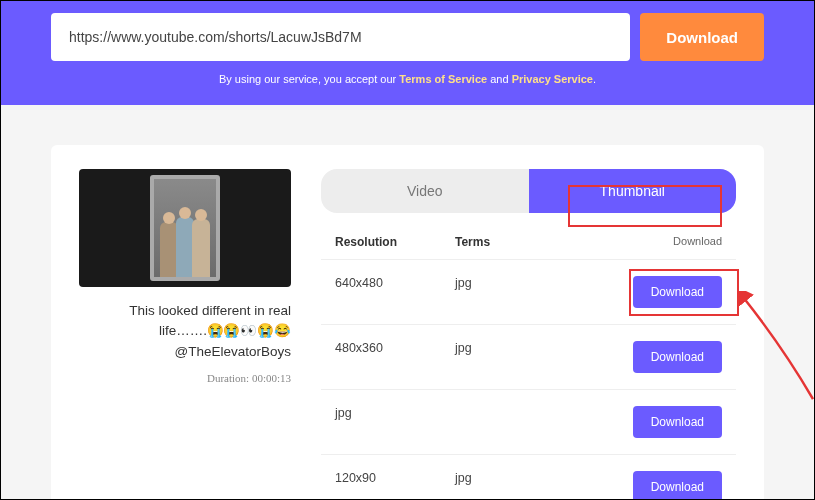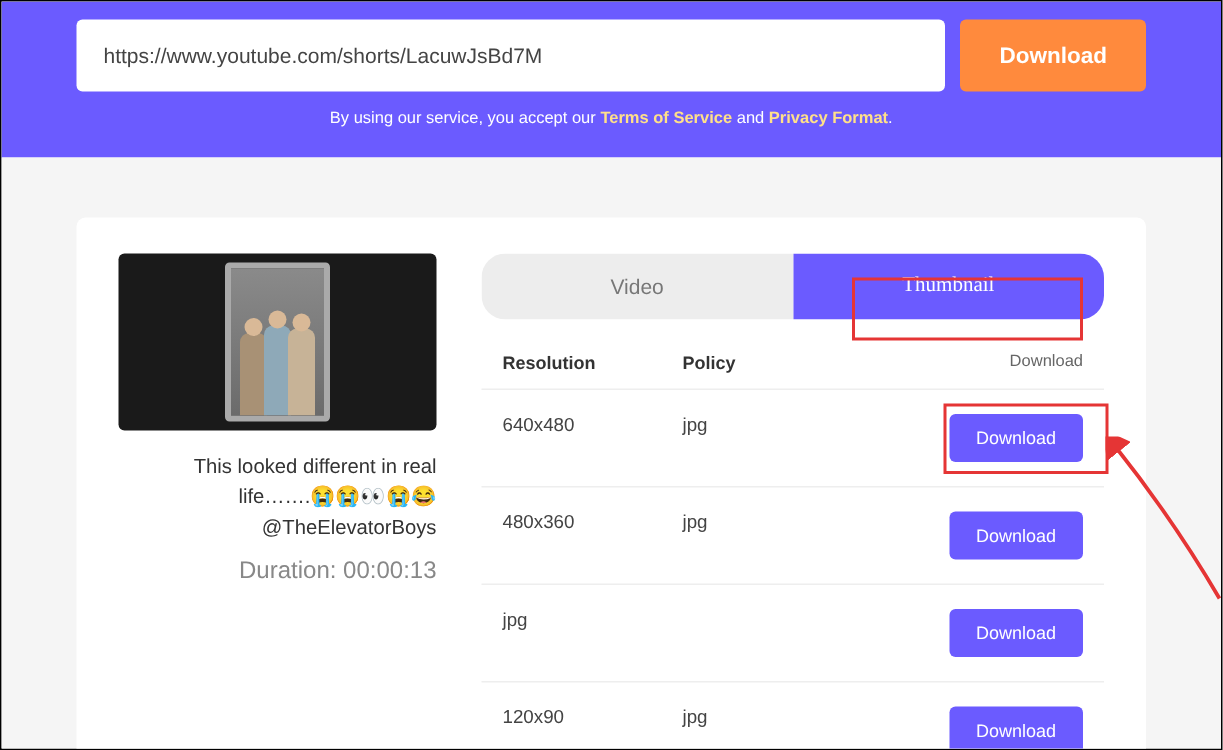--- a/index.html
+++ b/index.html
@@ -14,47 +14,47 @@
 .card { background: #fff; border-radius: 6px; padding: 24px 28px 28px; display: flex; gap: 30px; align-items: flex-start; }
 .left-col { width: 212px; flex-shrink: 0; text-align: right; }
 .thumb { width: 212px; height: 118px; background: #1a1a1a; border-radius: 4px; display: flex; align-items: center; justify-content: center; overflow: hidden; position: relative; }
 .elevator { width: 70px; height: 106px; background: linear-gradient(#8a8a8a,#6b6b6b); border: 4px solid #aaa; border-radius: 3px; position: relative; overflow: hidden; }
 .person { position: absolute; bottom: 0; width: 18px; background: #c9a38a; border-radius: 6px 6px 0 0; }
 .person::after { content: ""; position: absolute; top: -10px; left: 3px; width: 12px; height: 12px; background: #d9b997; border-radius: 50%; }
 .p1 { left: 6px; height: 55px; background: #a89175; }
 .p2 { left: 22px; height: 60px; background: #8ea9b8; }
 .p3 { left: 38px; height: 58px; background: #c7b397; }
 .title { font-size: 13.5px; color: #333; margin-top: 14px; line-height: 1.5; }
-.duration { font-size: 16px; color: #888; margin-top: 10px; }
+.duration { font-size: 11px; color: #888; margin-top: 10px; font-family: Liberation Serif, serif; }
 .right-col { flex: 1; }
 .tabs { display: flex; border-radius: 16px; overflow: hidden; margin-bottom: 8px; }
 .tab { flex: 1; text-align: center; padding: 14px 0; font-size: 14px; cursor: pointer; }
 .tab-inactive { background: #ededed; color: #777; }
-.tab-active { background: #6b5bff; color: #fff; font-weight: 500; font-family: Liberation Serif, serif; }
+.tab-active { background: #6b5bff; color: #fff; font-weight: 500; }
 .thead { display: flex; padding: 14px 14px 10px; font-size: 12px; color: #333; font-weight: bold; }
 .col-res { width: 120px; flex-shrink: 0; }
 .col-fmt { flex: 1; }
 .col-dl { width: 90px; text-align: right; font-size: 11px; color: #666; font-weight: normal; }
 .trow { display: flex; align-items: flex-start; padding: 16px 14px; border-top: 1px solid #eee; font-size: 12.5px; color: #444; }
 .dl-btn { background: #6b5bff; color: #fff; border: none; padding: 9px 18px; font-size: 12px; border-radius: 4px; cursor: pointer; }
 .highlight-tab { position: absolute; border: 2px solid #e53535; pointer-events: none; }
 .hl1 { top: 184px; left: 567px; width: 154px; height: 42px; }
 .hl2 { top: 268px; left: 628px; width: 110px; height: 47px; }
 .arrow-svg { position: absolute; top: 290px; left: 736px; width: 78px; height: 110px; pointer-events: none; }
 </style>
 </head>
 <body>
 
 <div class="hero">
   <div class="search-row">
     <input class="url-input" type="text" value="https://www.youtube.com/shorts/LacuwJsBd7M" style="">
     <button class="dl-main">Download</button>
   </div>
   <div class="disclaimer">
-    <span>By using our service, you accept our </span><a href="#">Terms of Service</a><span> and </span><a href="#">Privacy Format</a><span>.</span>
+    <span>By using our service, you accept our </span><a href="#">Terms of Service</a><span> and </span><a href="#">Privacy Service</a><span>.</span>
   </div>
 </div>
 
 <div class="content-area">
   <div class="card">
     <div class="left-col">
       <div class="thumb">
         <div class="elevator">
           <div class="person p1"></div>
           <div class="person p2"></div>
@@ -64,21 +64,21 @@
       <div class="title">This looked different in real life…….😭😭👀😭😂 @TheElevatorBoys</div>
       <div class="duration">Duration: 00:00:13</div>
     </div>
     <div class="right-col">
       <div class="tabs">
         <div class="tab tab-inactive">Video</div>
         <div class="tab tab-active">Thumbnail</div>
       </div>
       <div class="thead">
         <div class="col-res">Resolution</div>
-        <div class="col-fmt">Policy</div>
+        <div class="col-fmt">Terms</div>
         <div class="col-dl">Download</div>
       </div>
       <div class="trow">
         <div class="col-res">640x480</div>
         <div class="col-fmt">jpg</div>
         <button class="dl-btn">Download</button>
       </div>
       <div class="trow">
         <div class="col-res">480x360</div>
         <div class="col-fmt">jpg</div>

